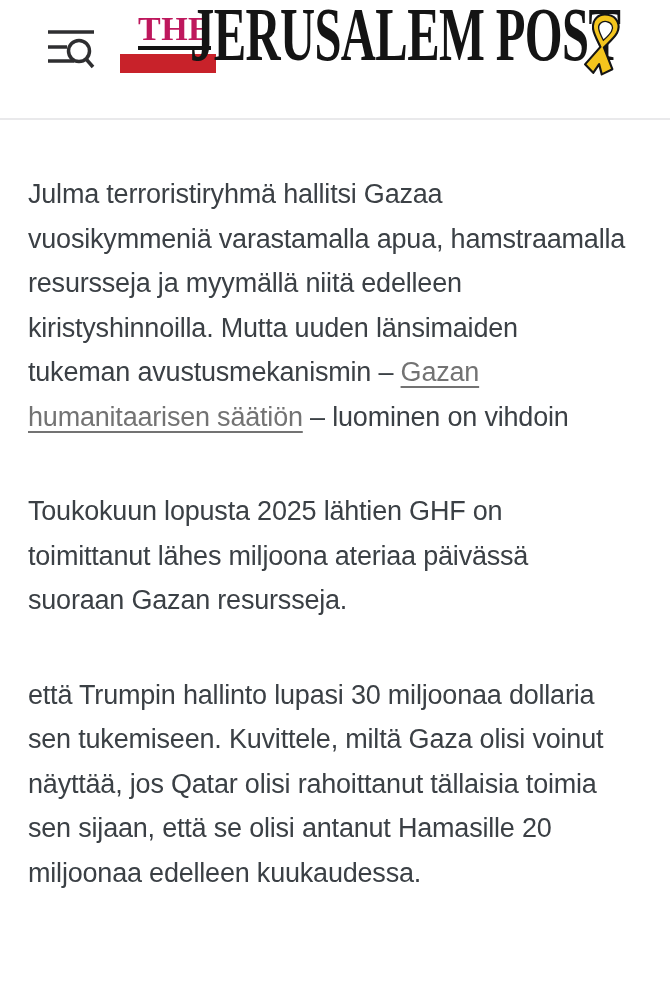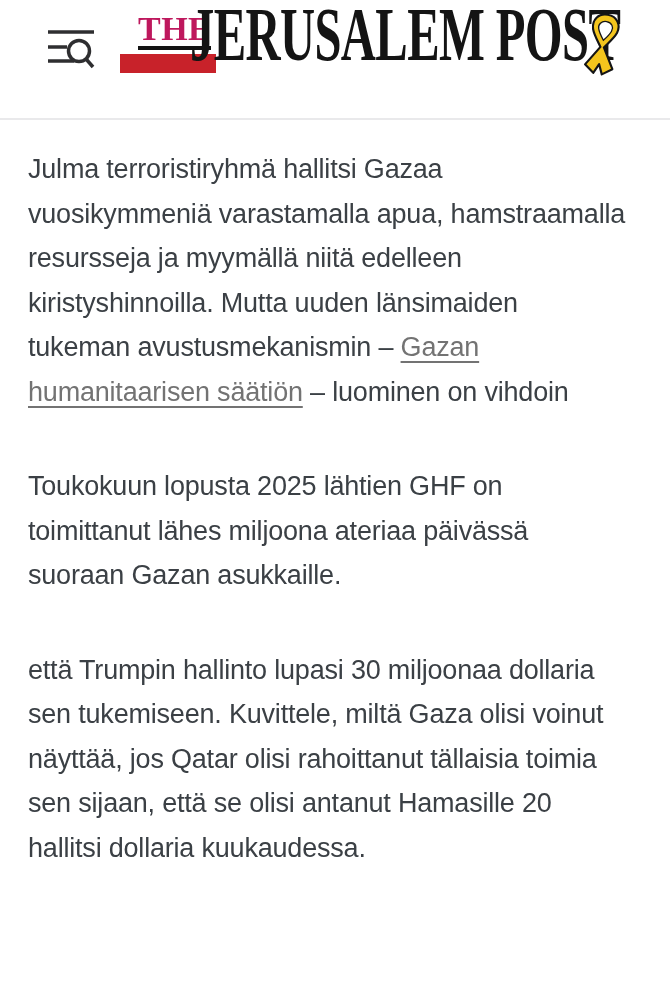--- a/index.html
+++ b/index.html
@@ -83,20 +83,21 @@
     left: 458px;
     top: 2px;
     width: 52px;
     height: 76px;
     transform: rotate(10deg);
   }
 
   
   .article {
     padding: 27px 20px 0 28px;
+    margin-top: 25px;
   }
   .paragraph {
     margin: 0 0 50px 0;
   }
   .line {
     font-size: 27px;
     line-height: 44.5px;
     letter-spacing: -0.2px;
     color: #3b4045;
     white-space: nowrap;
@@ -141,24 +142,24 @@
         <div class="line"><span>Julma terroristiryhmä hallitsi Gazaa</span></div>
         <div class="line"><span>vuosikymmeniä varastamalla apua, hamstraamalla</span></div>
         <div class="line"><span>resursseja ja myymällä niitä edelleen</span></div>
         <div class="line"><span>kiristyshinnoilla. Mutta uuden länsimaiden</span></div>
         <div class="line"><span>tukeman avustusmekanismin – </span><a class="inline-link" href="#">Gazan</a></div>
         <div class="line"><a class="inline-link" href="#">humanitaarisen säätiön</a><span> – luominen on vihdoin</span></div>
       </div>
       <div class="paragraph">
         <div class="line"><span>Toukokuun lopusta 2025 lähtien GHF on</span></div>
         <div class="line"><span>toimittanut lähes miljoona ateriaa päivässä</span></div>
-        <div class="line"><span>suoraan Gazan asukkaille.</span></div>
+        <div class="line"><span>suoraan Gazan resursseja.</span></div>
       </div>
       <div class="paragraph">
         <div class="line"><span>että Trumpin hallinto lupasi 30 miljoonaa dollaria</span></div>
         <div class="line"><span>sen tukemiseen. Kuvittele, miltä Gaza olisi voinut</span></div>
         <div class="line"><span>näyttää, jos Qatar olisi rahoittanut tällaisia toimia</span></div>
         <div class="line"><span>sen sijaan, että se olisi antanut Hamasille 20</span></div>
-        <div class="line"><span>hallitsi dollaria kuukaudessa.</span></div>
+        <div class="line"><span>miljoonaa edelleen kuukaudessa.</span></div>
       </div>
     </div>
 
 </div>
 
 </body></html>

